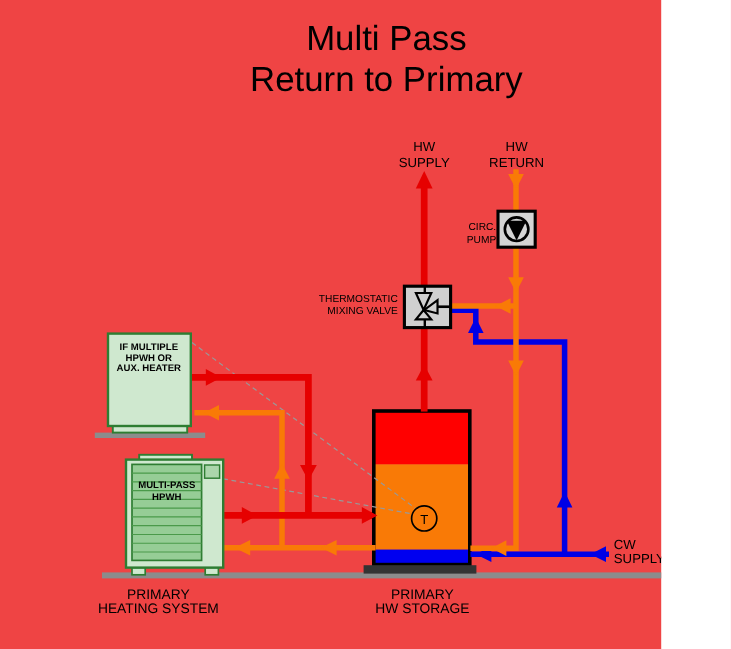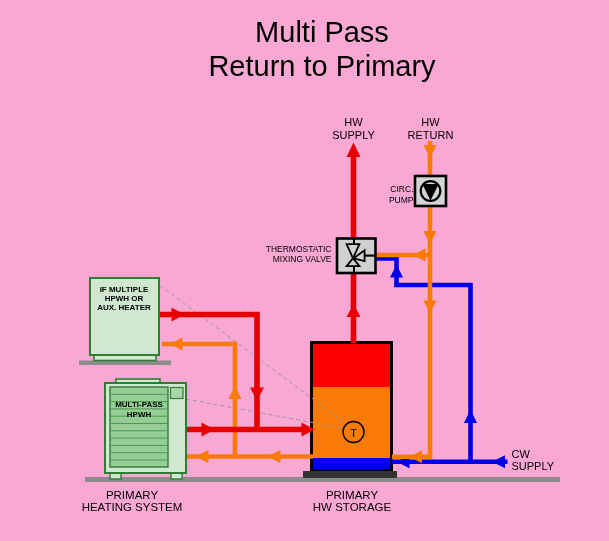--- a/index.html
+++ b/index.html
@@ -1,16 +1,16 @@
 <!DOCTYPE html>
 <html><head>
 <meta charset="utf-8">
 <style>
   html,body{margin:0;padding:0;background:#ffffff;}
-  #wrap{position:relative;width:609px;height:541px;background:#f9a8d4;overflow:hidden;}
+  #wrap{position:relative;width:551px;height:541px;background:#ef4444;overflow:hidden;}
   svg{display:block;}
   text{font-family:"Liberation Sans",sans-serif;fill:#000000;}
 </style>
 </head>
 <body>
 <div id="wrap">
 <svg width="609" height="541" viewBox="0 0 609 541">
 
 <g>
 <text x="322" y="41.5" font-size="29" text-anchor="middle">Multi Pass</text>

